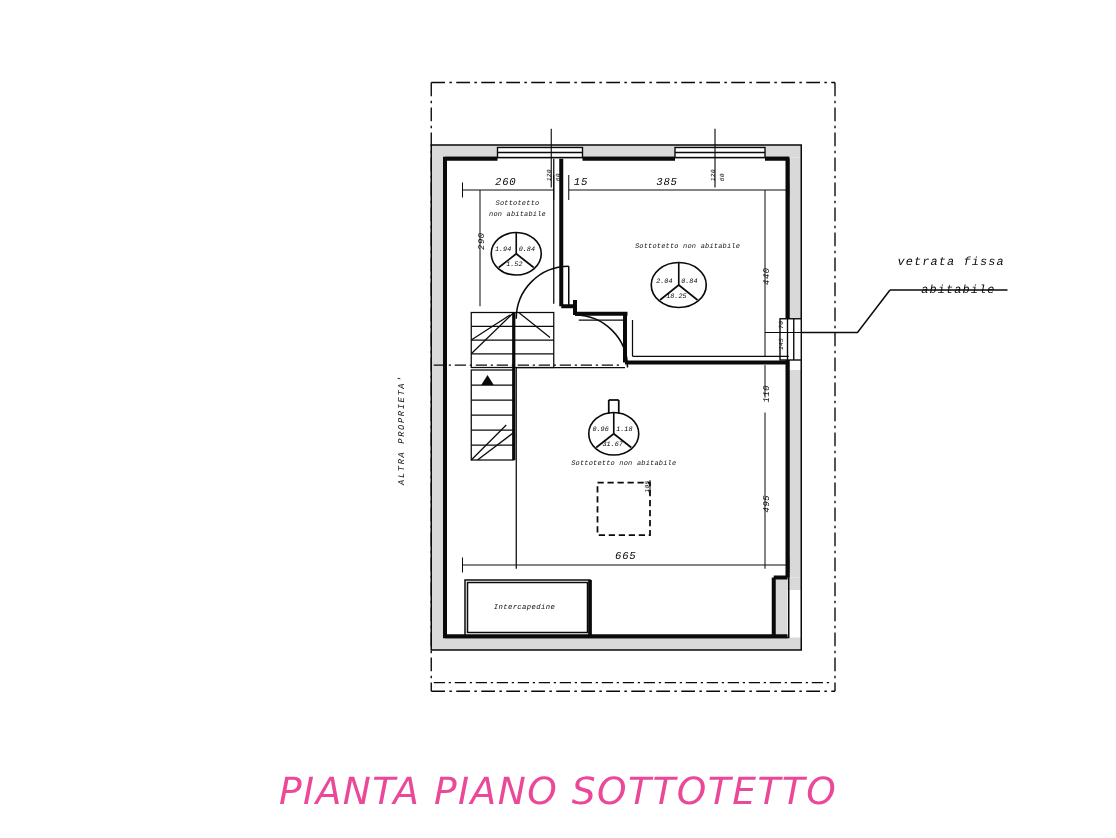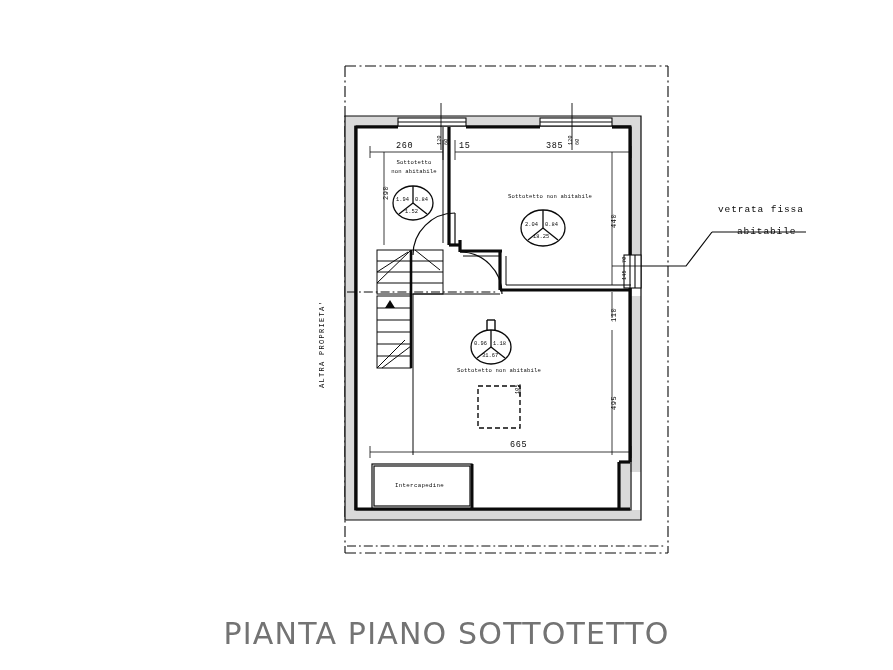--- a/index.html
+++ b/index.html
@@ -14,20 +14,21 @@
     position: relative;
     overflow: hidden;
     font-family: "Liberation Mono", "DejaVu Sans Mono", monospace;
     color: #000000;
   }
   #sheet {
     position: absolute;
     left: 0; top: 0;
     width: 893px;
     height: 569px;
+    font-style: italic;
   }
   #plan-svg {
     position: absolute;
     left: 0; top: 0;
     width: 893px;
     height: 670px;
     display: block;
   }
   .txt {
     position: absolute;
@@ -79,21 +80,21 @@
   }
   #plan-title {
     position: absolute;
     left: 0;
     top: 616px;
     width: 893px;
     text-align: center;
     font-family: "DejaVu Sans", "Liberation Sans", sans-serif;
     font-size: 30px;
     letter-spacing: 1.2px;
-    color: #737373;
+    color: #ec4899;
   }
 </style>
 </head>
 <body>
 
 <div id="sheet">
 
   <svg id="plan-svg" viewBox="0 0 893 670" preserveAspectRatio="none" shape-rendering="geometricPrecision">
 
     <defs>
@@ -308,39 +309,39 @@
 
     <g stroke="#0a0a0a" fill="none" stroke-width="1.2">
       <path d="M641,266 L686,266 L712,232"></path>
       <line x1="712" y1="232" x2="806" y2="232"></line>
     </g>
 
   </svg>
 
   <div class="txt dim" style="left:396px; top:142px;">260</div>
   <div class="txt dim" style="left:459px; top:142px;text-align:right;">15</div>
-  <div class="txt dim" style="left:546px; top:142px;">385</div>
+  <div class="txt dim" style="left:525px; top:142px;">385</div>
 
   <div class="txt dim-tiny" style="left:438px; top:145px;">120</div>
   <div class="txt dim-tiny" style="left:445px; top:145px;">60</div>
   <div class="txt dim-tiny" style="left:569px; top:145px;">120</div>
   <div class="txt dim-tiny" style="left:576px; top:145px;">60</div>
 
   <div class="txt dim-v" style="left:382px; top:200px;">290</div>
 
   <div class="txt dim-v" style="left:610px; top:228px;">440</div>
   <div class="txt dim-v" style="left:610px; top:322px;">110</div>
   <div class="txt dim-v" style="left:610px; top:410px;">495</div>
 
   <div class="txt dim-tiny" style="left:623px; top:263px;">70</div>
   <div class="txt dim-tiny" style="left:623px; top:280px;">145</div>
 
   <div class="txt dim-tiny" style="left:516px; top:394px;">105</div>
 
-  <div class="txt dim" style="left:492px; top:441px;margin-left:18px;">665</div>
+  <div class="txt dim" style="left:492px; top:441px;">665</div>
 
   <div class="txt prop-label" style="left:318px; top:388px;">ALTRA PROPRIETA'</div>
 
   <div class="txt roomlabel" style="left:388px; top:160px; width:52px;">Sottotetto</div>
   <div class="txt roomlabel" style="left:383px; top:169px; width:62px;">non abitabile</div>
   <div class="txt circ-num" style="left:396px; top:197px;">1.94</div>
   <div class="txt circ-num" style="left:415px; top:197px;">0.84</div>
   <div class="txt circ-num" style="left:405px; top:209px;">1.52</div>
 
   <div class="txt roomlabel" style="left:500px; top:194px; width:100px; text-align:center;">Sottotetto non abitabile</div>

